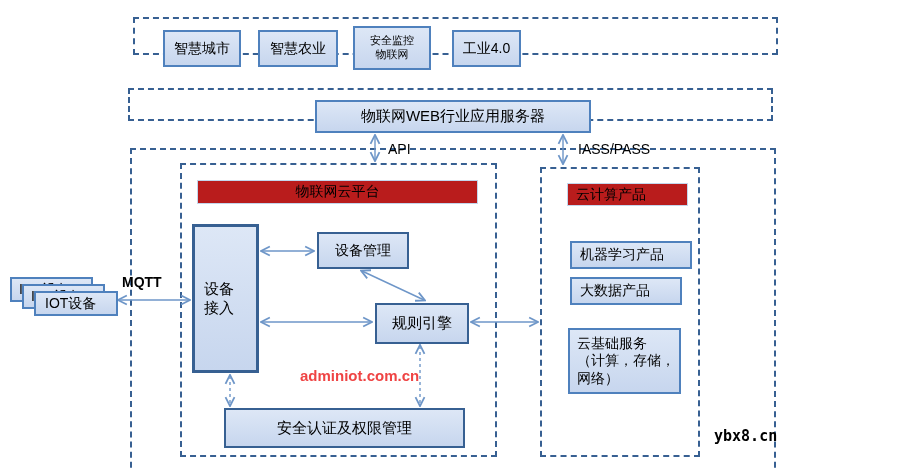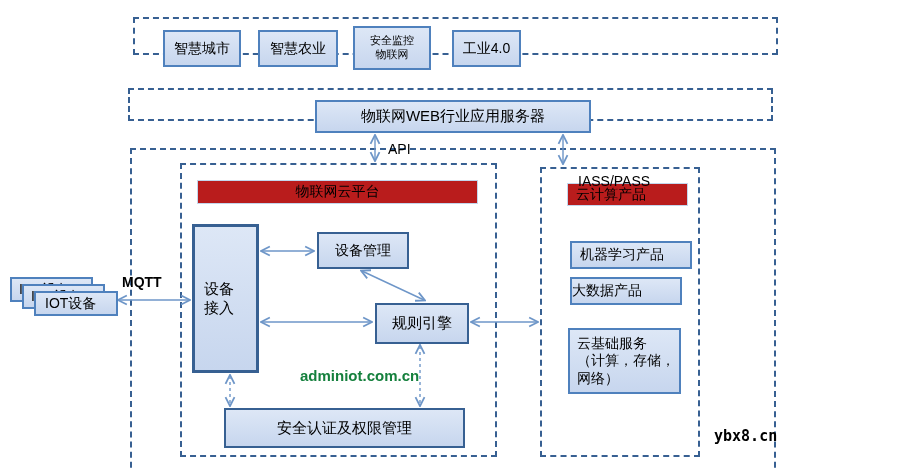--- a/index.html
+++ b/index.html
@@ -23,21 +23,21 @@
     border:1px solid #c3d6ec; display:flex; align-items:center;
     font-size:14px; z-index:3; justify-content:center;
   }
   .lbl { position:absolute; z-index:6; font-size:13px; line-height:1.1; white-space:nowrap; }
   .vtext {
     position:absolute; writing-mode:vertical-rl; text-orientation:upright;
     font-size:16px; letter-spacing:3px; z-index:2;
   }
   .left-align { justify-content:flex-start; text-align:left; }
   #arrows { position:absolute; left:0; top:0; z-index:4; pointer-events:none; }
-  .watermark { font-size:15px; font-weight:600; color:#15803d; }
+  .watermark { font-size:15px; font-weight:600; color:#ef4444; }
   .site { font-family:"DejaVu Sans Mono","Liberation Mono",monospace; font-weight:bold; font-size:15px; }
 </style>
 </head>
 <body>
 
 <div id="canvas">
 
   <div class="dashed" style="left:133px; top:17px; width:645px; height:38px;"></div>
   <div class="dashed" style="left:128px; top:88px; width:645px; height:33px;"></div>
   <div class="dashed" style="left:130px; top:148px; width:646px; height:340px;"></div>
@@ -63,34 +63,34 @@
 
   <div class="box" style="left:163px; top:30px; width:78px; height:37px;">智慧城市</div>
   <div class="box" style="left:258px; top:30px; width:80px; height:37px;">智慧农业</div>
   <div class="box" style="left:353px; top:26px; width:78px; height:44px; font-size:11px;">安全监控
 物联网</div>
   <div class="box" style="left:452px; top:30px; width:69px; height:37px;">工业4.0</div>
 
   <div class="box" style="left:315px; top:100px; width:276px; height:33px; font-size:15px;">物联网WEB行业应用服务器</div>
 
   <div class="lbl" style="left:388px; top:142px; font-size:14px;">API</div>
-  <div class="lbl" style="left:578px; top:142px; font-size:14px;margin-top:32px;">IASS/PASS</div>
+  <div class="lbl" style="left:578px; top:142px; font-size:14px;">IASS/PASS</div>
   <div class="lbl" style="left:122px; top:275px; font-size:14px; font-weight:600;">MQTT</div>
 
   <div class="green" style="left:197px; top:180px; width:281px; height:24px;">物联网云平台</div>
   <div class="box b-strong" style="left:192px; top:224px; width:67px; height:149px; border-width:3px; font-size:15px; justify-content:flex-start; text-align:left; padding-left:9px;">设备
 接入</div>
   <div class="box b-strong" style="left:317px; top:232px; width:92px; height:37px;">设备管理</div>
   <div class="box b-strong" style="left:375px; top:303px; width:94px; height:41px; font-size:15px;">规则引擎</div>
   <div class="box b-strong" style="left:224px; top:408px; width:241px; height:40px; font-size:15px;">安全认证及权限管理</div>
   <div class="lbl watermark" style="left:300px; top:368px;">adminiot.com.cn</div>
 
   <div class="green left-align" style="left:567px; top:183px; width:121px; height:23px; padding-left:8px;">云计算产品</div>
   <div class="box left-align" style="left:570px; top:241px; width:122px; height:28px; padding-left:8px;">机器学习产品</div>
-  <div class="box left-align" style="left:570px; top:277px; width:112px; height:28px; ">大数据产品</div>
+  <div class="box left-align" style="left:570px; top:277px; width:112px; height:28px; padding-left:8px;">大数据产品</div>
   <div class="box left-align" style="left:568px; top:328px; width:113px; height:66px; padding-left:7px; text-align:left;">云基础服务
 （计算，存储，
 网络）</div>
 
   <div class="box left-align" style="left:10px; top:277px; width:83px; height:25px; padding-left:7px; z-index:3;">IOT设备</div>
   <div class="box left-align" style="left:22px; top:284px; width:83px; height:25px; padding-left:7px; z-index:4;">IOT设备</div>
   <div class="box left-align" style="left:34px; top:291px; width:84px; height:25px; padding-left:9px; z-index:5;">IOT设备</div>
 
   <div class="vtext" style="left:801px; top:18px;">云行业定制</div>
   <div class="vtext" style="left:815px; top:256px;">云计算平台</div>

